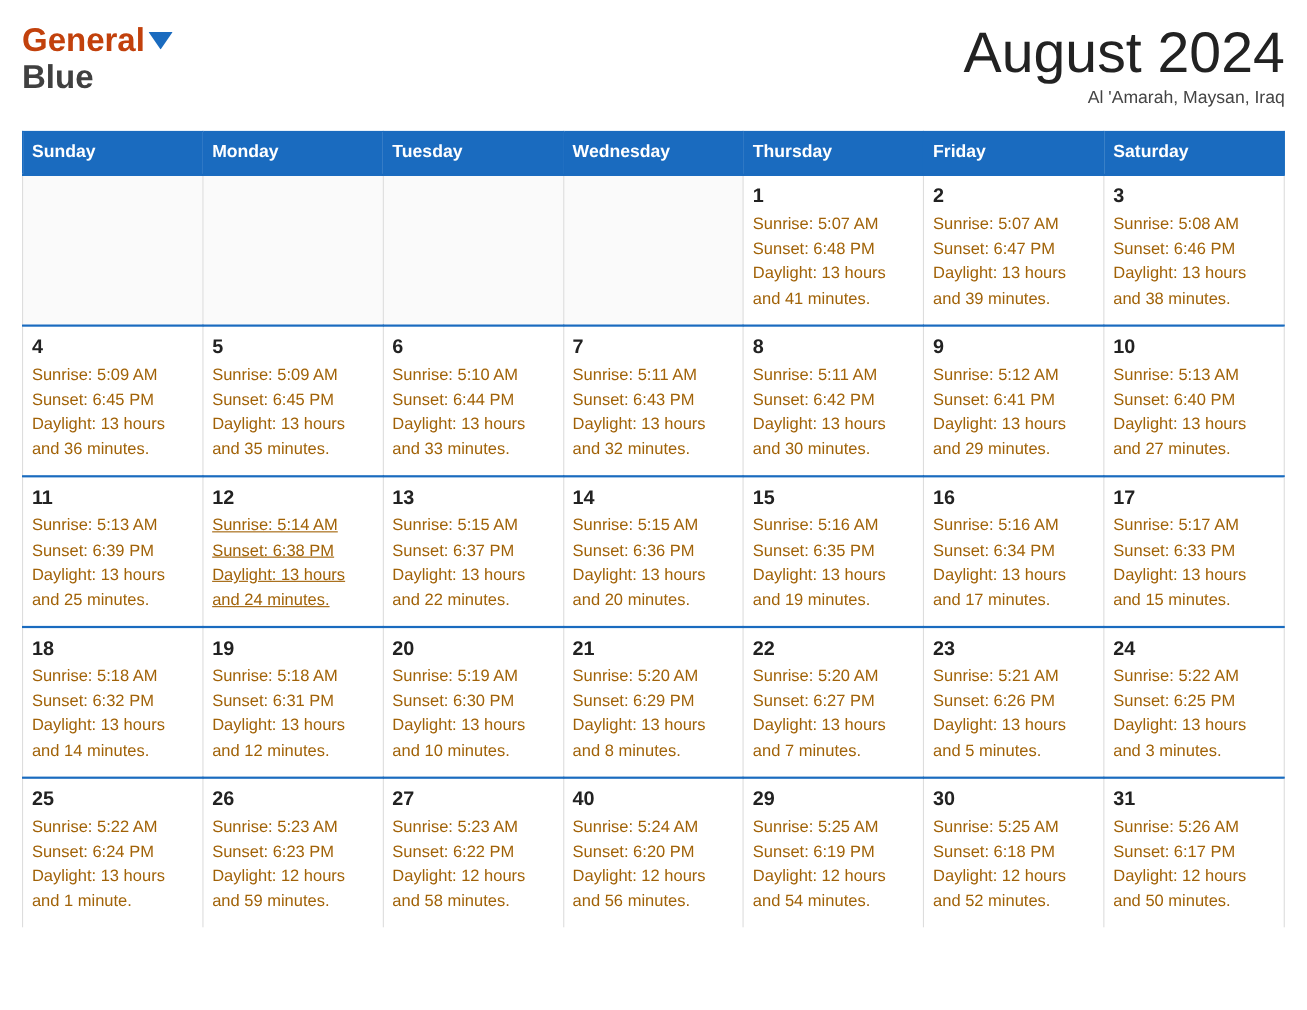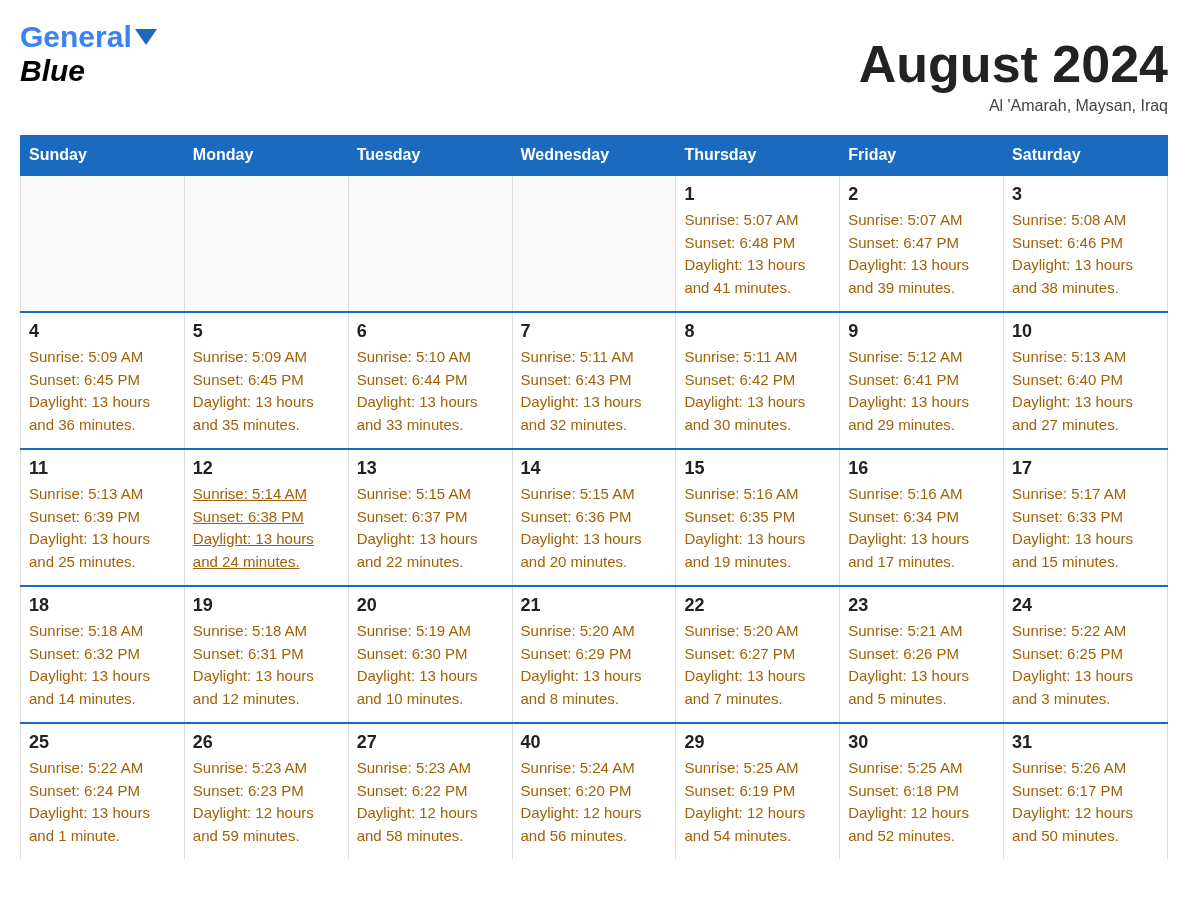--- a/index.html
+++ b/index.html
@@ -14,24 +14,23 @@
       display: flex;
       justify-content: space-between;
       align-items: flex-start;
       margin-bottom: 20px;
     }
     .title-section {
       text-align: right;
     }
     .month-title {
       font-size: 52px;
-      font-weight: bold;
+      font-weight: normal;
       color: #222;
       line-height: 1.1;
-      margin-top: 16px;
     }
     .location-title {
       font-size: 16px;
       color: #444;
       margin-top: 4px;
     }
     .calendar {
       width: 100%;
       border-collapse: collapse;
       margin-top: 12px;
@@ -78,29 +77,28 @@
     
     .logo-container {
       display: flex;
       flex-direction: column;
     }
     .logo-line1 {
       display: flex;
       align-items: center;
       font-size: 30px;
       font-weight: bold;
-      color: #3b82f6;
+      color: #c2410c;
     }
     .logo-line2 {
       display: flex;
       align-items: center;
       font-size: 30px;
       font-weight: bold;
-      color: #000000;
-      font-style: italic;
+      color: #404040;
     }
   </style>
 </head>
 <body>
 
 <div class="header">
   <div class="logo-container">
     <div class="logo-line1">
       <span>General</span>
       <svg width="22" height="16" viewBox="0 0 22 16" style="margin-left:3px;">

